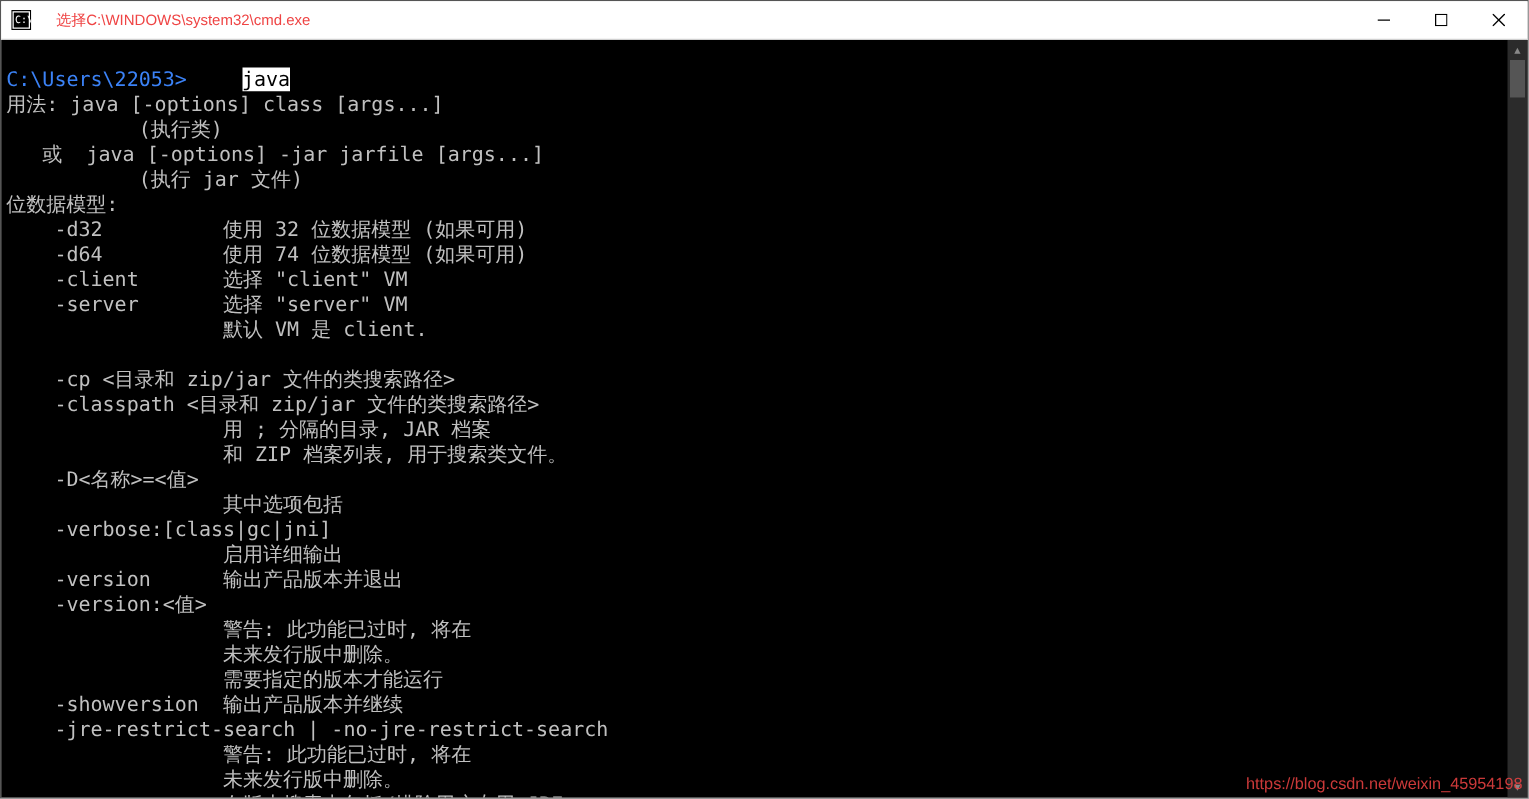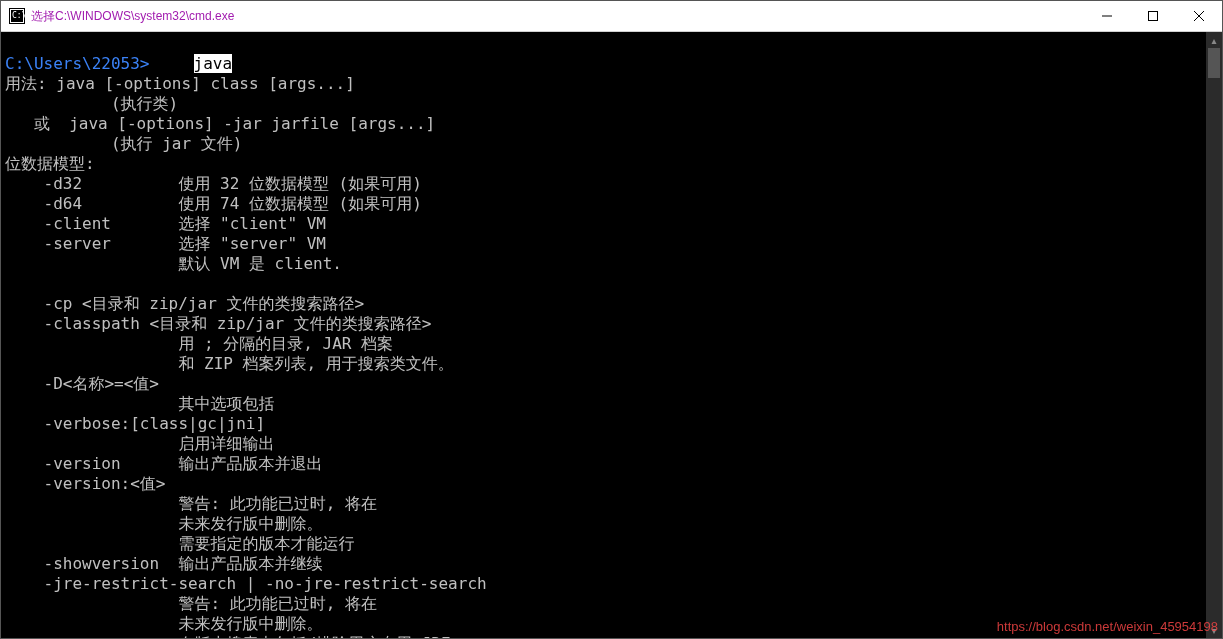--- a/index.html
+++ b/index.html
@@ -1,21 +1,21 @@
 <!DOCTYPE html>
 <html><head>
 <meta charset="utf-8">
 <style>
   * { margin: 0; padding: 0; box-sizing: border-box; }
   html, body { width: 1223px; height: 639px; overflow: hidden; font-family: "Segoe UI", Tahoma, sans-serif; background: #fff; }
   .window { width: 1223px; height: 639px; display: flex; flex-direction: column; border: 1px solid #555; position: relative; }
   .titlebar { height: 31px; background: #ffffff; display: flex; align-items: center; border-bottom: 1px solid #d0d0d0; }
   .titlebar .icon { width: 16px; height: 16px; margin: 0 6px 0 8px; display: inline-flex; align-items: center; justify-content: center; }
   .titlebar .icon svg { width: 16px; height: 16px; }
-  .titlebar .title { font-size: 12px; color: #a21caf; flex: 0 0 auto; }
+  .titlebar .title { font-size: 12px; color: #ef4444; flex: 0 0 auto; margin-left: 14px; }
   .titlebar .spacer { flex: 1 1 auto; }
   .winbtn { width: 46px; height: 31px; display: flex; align-items: center; justify-content: center; background: transparent; border: none; }
   .winbtn svg { width: 10px; height: 10px; stroke: #000; stroke-width: 1; fill: none; }
   .client { flex: 1 1 auto; background: #000000; position: relative; overflow: hidden; }
   .term { position: absolute; inset: 0; padding: 2px 0 0 4px; font-family: "NSimSun","SimSun","Consolas",monospace; font-size: 16px; line-height: 20px; color: #c0c0c0; white-space: pre; }
   .prompt { color: #3b82f6; }
   .cmd { background: #ffffff; color: #000000; margin-left: 44px; }
   .scrollbar { position: absolute; right: 0; top: 0; bottom: 0; width: 16px; background: #2b2b2b; }
   .scrollbar .uparr, .scrollbar .dnarr { height: 16px; display: flex; align-items: center; justify-content: center; color: #888; font-size: 10px; }
   .scrollbar .track { position: absolute; top: 16px; bottom: 16px; left: 0; right: 0; }

